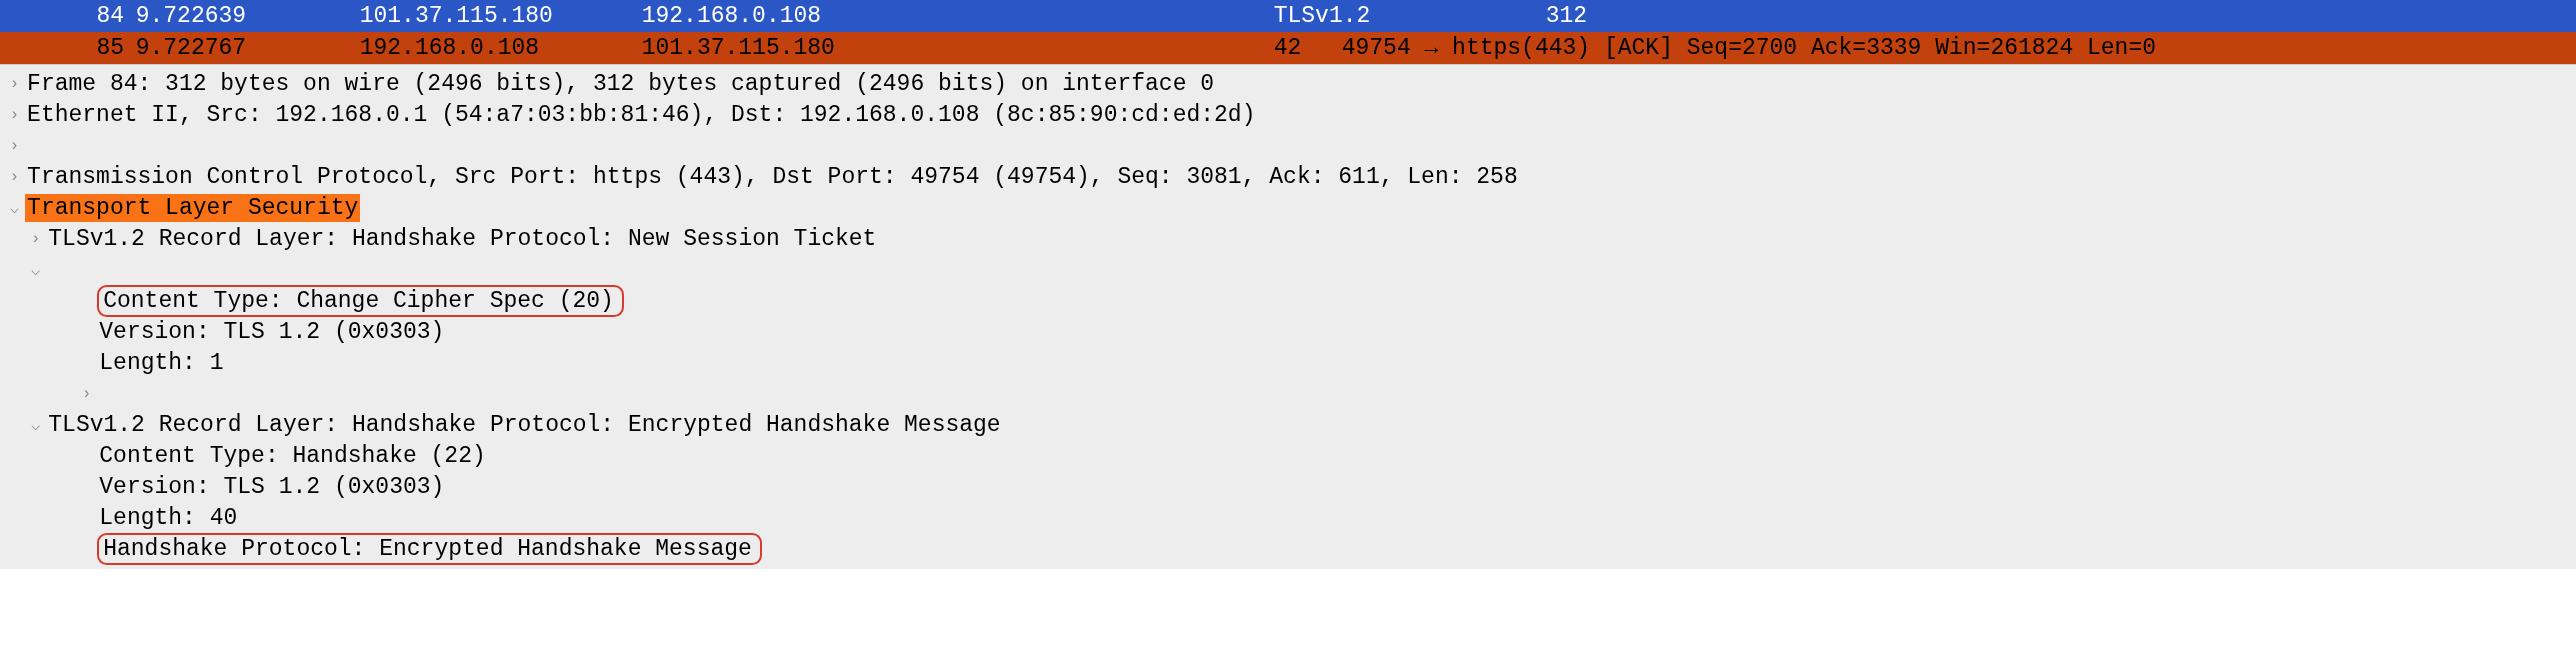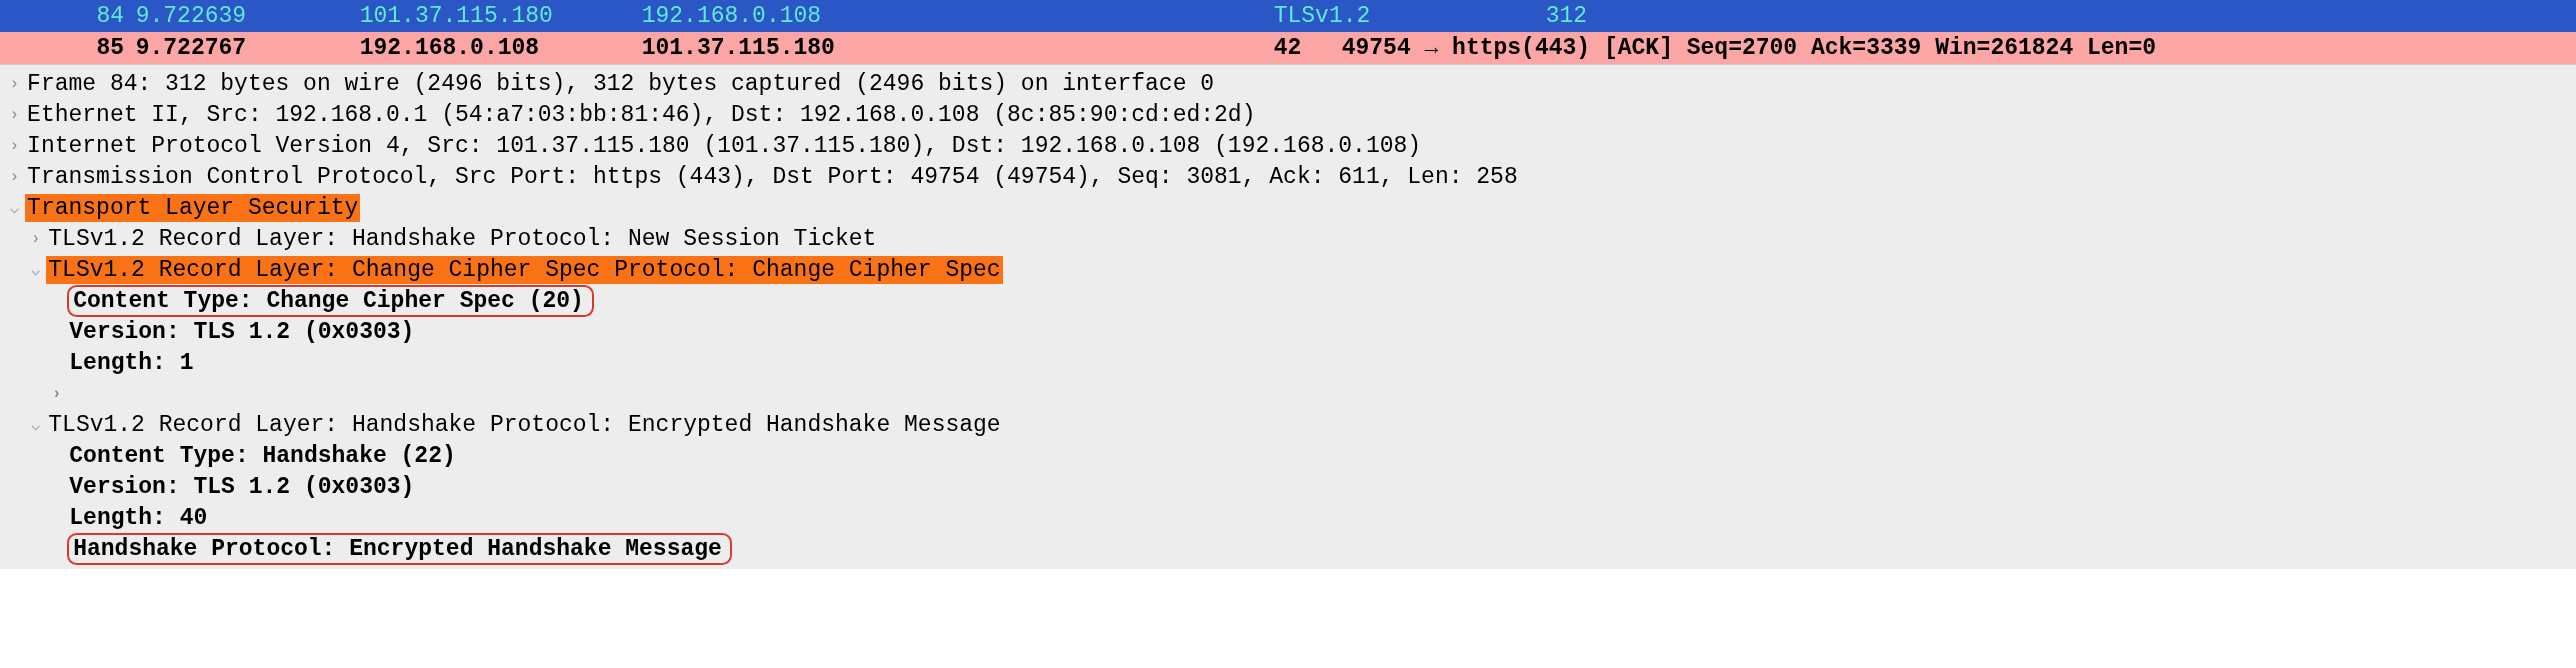--- a/index.html
+++ b/index.html
@@ -15,25 +15,24 @@
     border-bottom: 1px solid #ccc;
   }
   .packet-row {
     display: flex;
     padding: 1.9px 9.7px;
     align-items: center;
     height: 32px;
   }
   .packet-row.selected {
     background: #2a56c6;
-    color: #5eead4;
+    color: #ffffff;
   }
   .packet-row.alt {
-    background: #fca5a5;
-    font-weight: bold;
+    background: #c2410c;
   }
   .col-no    { width: 126px; text-align: right; padding-right: 11.7px; }
   .col-time  { width: 224px; }
   .col-src   { width: 282px; }
   .col-dst   { width: 632px; }
   .col-proto { width: 272px; }
   .col-len   { width: 68px; text-align: left; padding-right: 9.7px;}
   .col-info  { flex: 1; }
   .tree {
     background: #ededed;
@@ -45,21 +44,21 @@
     height: 31px;
     padding-left: 5.8px;
     position: relative;
   }
   .tree-row.hl .content { background: #f97316; }
   .tree-row .content {
     display: inline-block;
     padding: 1px 1.9px;
   }
   .indent-1 { padding-left: 27px; }
-  .indent-2 { padding-left: 48px; font-weight: bold; }
+  .indent-2 { padding-left: 78px; }
   .toggle {
     width: 17.5px;
     display: inline-block;
     color: #888;
     font-size: 15.6px;
     text-align: center;
     margin-right: 1.9px;
   }
   .toggle.spacer { color: transparent; }
   .redbox {
@@ -98,41 +97,39 @@
     <span class="content">Frame 84: 312 bytes on wire (2496 bits), 312 bytes captured (2496 bits) on interface 0</span>
   </div>
 
   <div class="tree-row">
     <span class="toggle">›</span>
     <span class="content">Ethernet II, Src: 192.168.0.1 (54:a7:03:bb:81:46), Dst: 192.168.0.108 (8c:85:90:cd:ed:2d)</span>
   </div>
 
   <div class="tree-row">
     <span class="toggle">›</span>
-    <span class="content">Internet Protocol Version 4, Src: 101.37.115.180 (101.37.115.180), Dst: 192.168.0.108 (192.168.0.108)</span>
   </div>
 
   <div class="tree-row">
     <span class="toggle">›</span>
     <span class="content">Transmission Control Protocol, Src Port: https (443), Dst Port: 49754 (49754), Seq: 3081, Ack: 611, Len: 258</span>
   </div>
 
   <div class="tree-row hl">
     <span class="toggle">⌵</span>
     <span class="content">Transport Layer Security</span>
   </div>
 
   <div class="tree-row indent-1">
     <span class="toggle">›</span>
     <span class="content">TLSv1.2 Record Layer: Handshake Protocol: New Session Ticket</span>
   </div>
 
   <div class="tree-row hl indent-1">
     <span class="toggle">⌵</span>
-    <span class="content">TLSv1.2 Record Layer: Change Cipher Spec Protocol: Change Cipher Spec</span>
   </div>
 
   <div class="tree-row indent-2">
     <span class="toggle spacer">·</span>
     <span class="redbox">
       <span class="content">Content Type: Change Cipher Spec (20)</span>
     </span>
   </div>
 
   <div class="tree-row indent-2">

